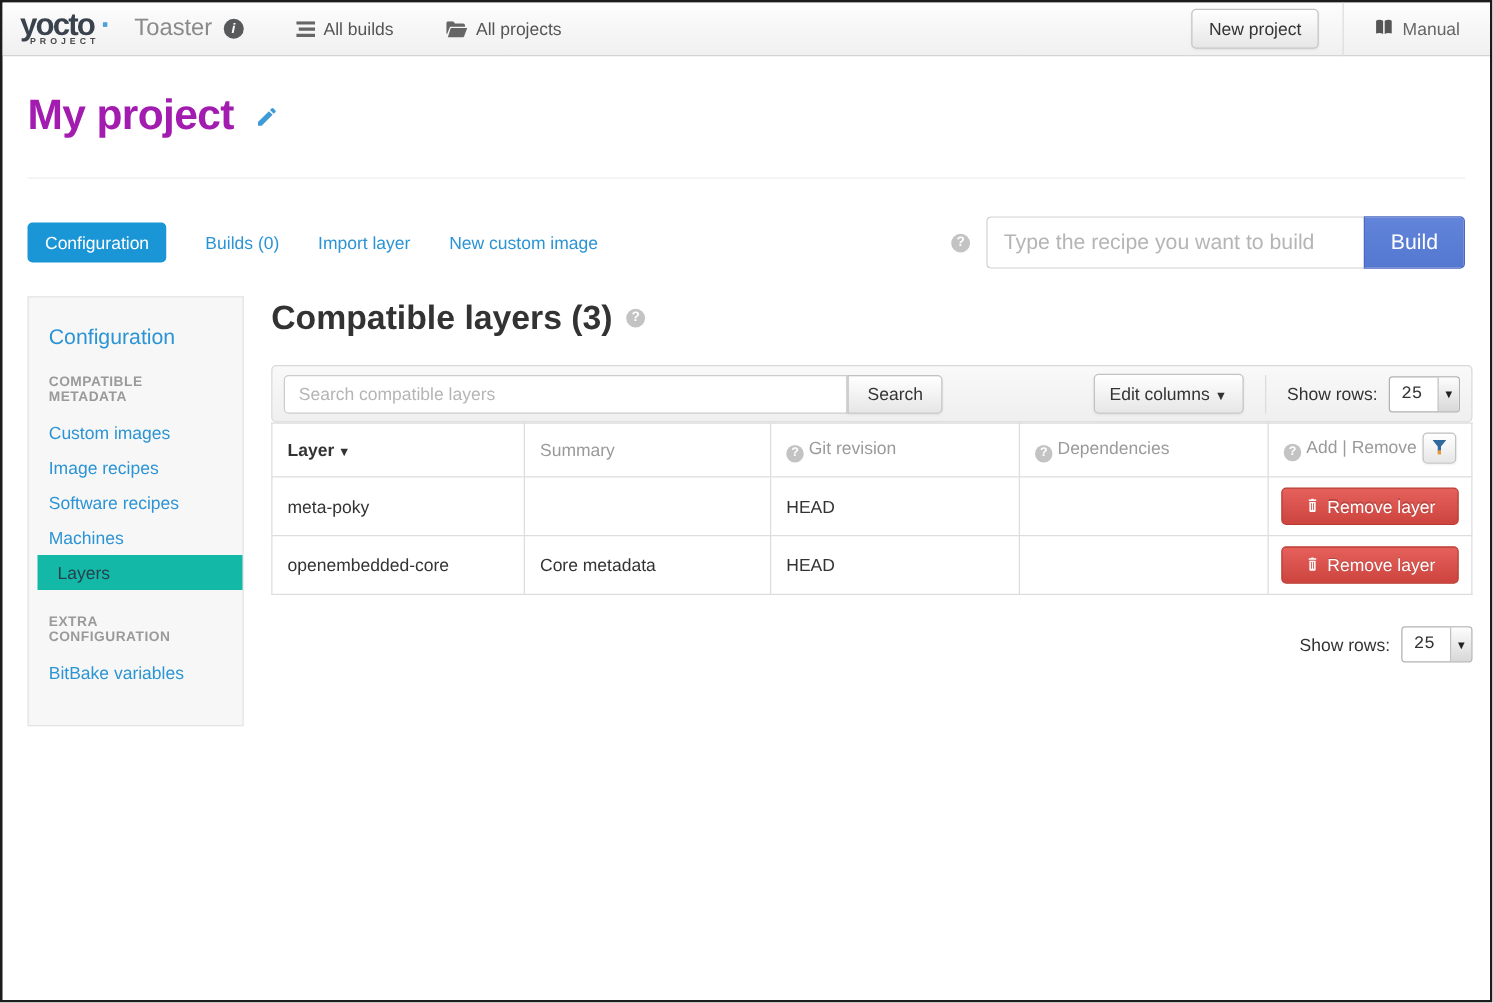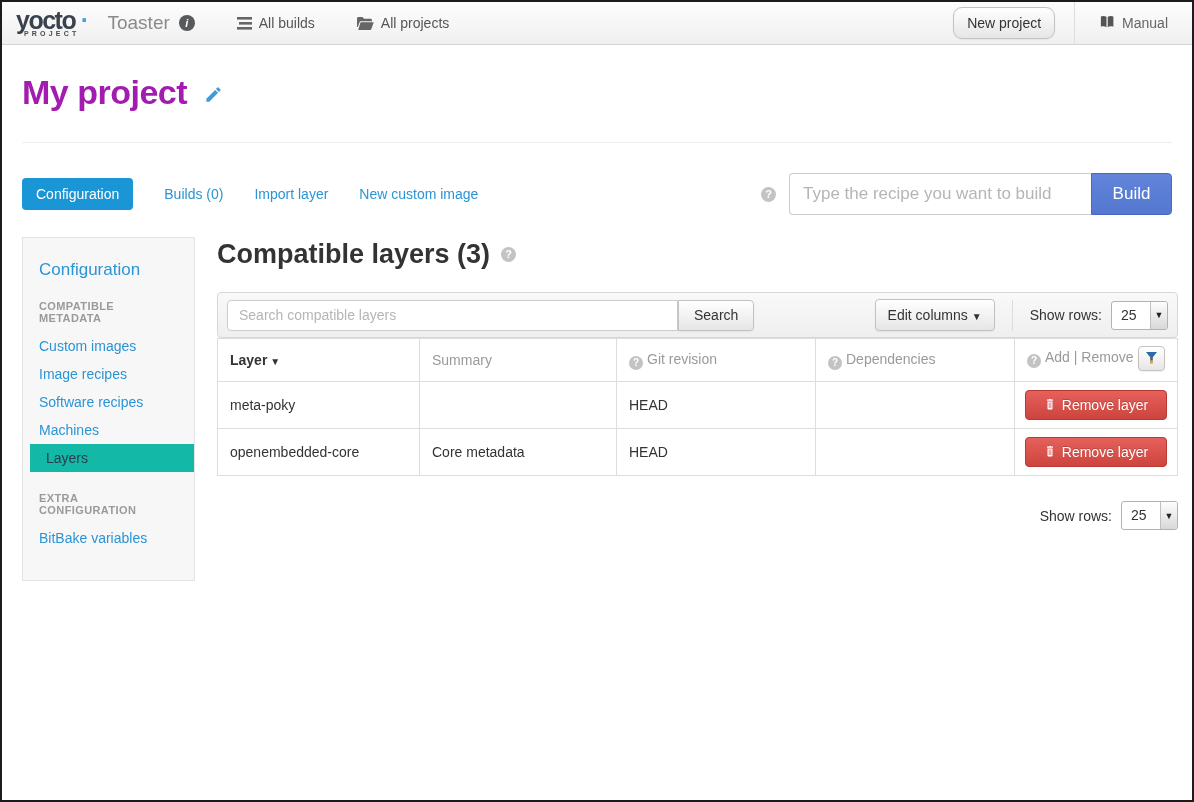--- a/index.html
+++ b/index.html
@@ -12,21 +12,21 @@
   .logo { display:flex; flex-direction:column; align-items:center; margin-right:0; cursor:pointer; }
   .logo-main { font-size:25px; font-weight:bold; color:#3a424d; letter-spacing:-1.5px; line-height:22px; }
   .logo-dot { color:#4aa0d8; font-weight:bold; }
   .logo-sub { font-size:7px; font-weight:bold; letter-spacing:3.2px; color:#4a4a4a; margin-top:-1px; }
   .app-name { font-size:19px; color:#8a8a8a; margin:0 9px 0 20px; }
   .info-icon { width:16px; height:16px; border-radius:50%; background:#58595b; color:#fff; font-size:11px; font-weight:bold; text-align:center; line-height:16px; font-style:italic; }
   .nav-link { display:flex; align-items:center; gap:7px; color:#555; font-size:14px; margin-left:42px; text-decoration:none; cursor:pointer; }
   .nav-link svg { display:block; }
   .navbar-right { margin-left:auto; display:flex; align-items:center; height:100%; }
   .btn { background:linear-gradient(#ffffff,#e6e6e6); border:1px solid #c2c2c2; border-radius:4px; color:#333; font-size:14px; font-family:inherit; cursor:pointer; box-shadow:0 1px 2px rgba(0,0,0,.06); }
-  .new-project-btn { padding:7px 13px; margin-right:19px;border-radius:9px; }
+  .new-project-btn { padding:7px 13px; margin-right:19px; }
   .v-divider { width:1px; height:43px; background:#ddd; }
   .manual-link { display:flex; align-items:center; gap:8px; color:#666; font-size:14px; padding:0 24px; cursor:pointer; }
 
   
   .container { padding:0 20px; }
   .page-header { padding:28px 0 30px; border-bottom:1px solid #eee; }
   .page-title { display:inline; font-size:34px; font-weight:bold; color:#a21caf; letter-spacing:-0.5px; }
   .edit-pencil { margin-left:12px; cursor:pointer; }
 
   
@@ -54,21 +54,21 @@
   .toolbar { border:1px solid #d7d7d7; border-radius:4px; background:linear-gradient(#f9f9f9,#efefef); padding:7px 9px; display:flex; align-items:center; height:46px; }
   .search-input { width:451px; height:31px; border:1px solid #ccc; border-radius:4px 0 0 4px; padding:0 11px; font-size:14px; color:#555; font-family:inherit; outline:none; }
   .search-input::placeholder { color:#b5b5b5; }
   .search-btn { height:31px; padding:0 15px; border-radius:0 4px 4px 0; }
   .toolbar-right { margin-left:auto; display:flex; align-items:center; }
   .edit-columns-btn { padding:7px 12px; }
   .caret { font-size:10px; color:#333; margin-left:4px; }
   .toolbar-divider { width:1px; height:31px; background:#dcdcdc; margin:0 17px; }
   .show-rows-label { font-size:14px; color:#333; margin-right:9px; }
   .fake-select { width:57px; height:29px; border:1px solid #b2b2b2; border-radius:3px; background:#fff; display:flex; align-items:stretch; overflow:hidden; cursor:pointer; }
-  .fs-value { flex:1; font-size:14px; color:#333; padding:5px 0 0 9px; }
+  .fs-value { flex:1; font-size:14px; color:#333; padding:5px 0 0 9px;font-family:Liberation Mono, monospace; }
   .fs-caret { width:17px; border-left:1px solid #c0c0c0; background:linear-gradient(#fdfdfd,#d8d8d8); display:flex; align-items:center; justify-content:center; font-size:9px; color:#222; }
 
   
   table { width:100%; border-collapse:collapse; table-layout:fixed;padding-left:40px; }
   th, td { border:1px solid #ddd; text-align:left; }
   th { padding:10px 12px; font-size:14px; font-weight:normal; color:#9a9a9a; background:#fff; }
   th.col-layer { color:#333; font-weight:bold; }
   .sort-caret { font-size:10px; color:#333; margin-left:3px; }
   th .help-icon { display:inline-block; width:14px; height:14px; line-height:14px; font-size:10px; vertical-align:-2px; margin-right:4px; }
   td { padding:0 12px; height:47px; font-size:14px; color:#333; }

